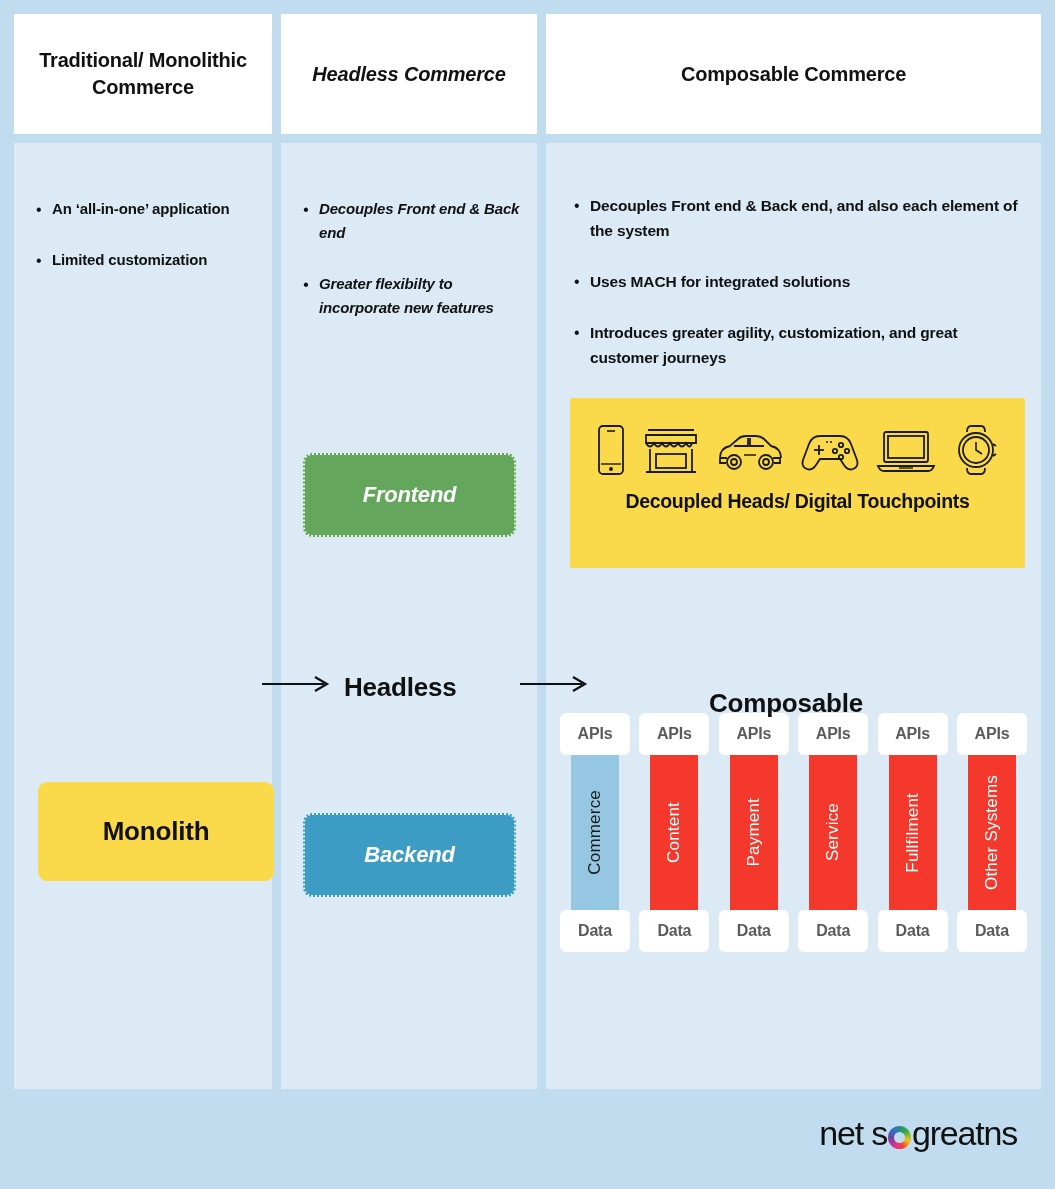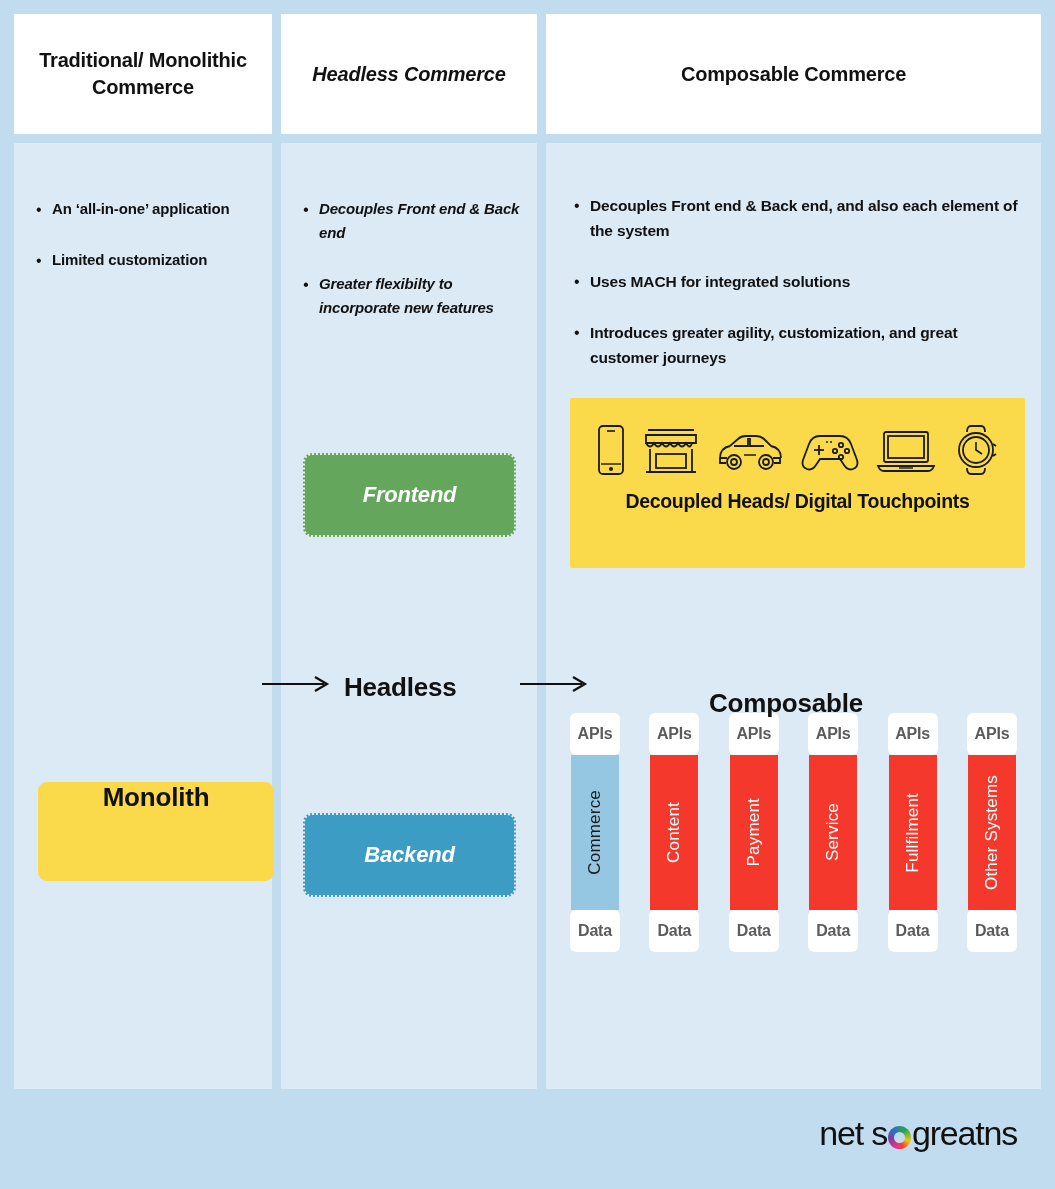--- a/index.html
+++ b/index.html
@@ -132,20 +132,21 @@
   
   #monolith-box {
     position: absolute;
     left: 24px;
     top: 639px;
     width: 236px;
     height: 99px;
     background: #fada4b;
     border-radius: 9px;
     display: flex;
+    align-items: center;
     justify-content: center;
     font-size: 26px;
     font-weight: bold;
     color: #111111;
     letter-spacing: -0.2px;
   }
 
   
   .mid-label {
     position: absolute;
@@ -175,21 +176,21 @@
     display: flex;
     justify-content: space-between;
   }
   .api-col {
     width: 70px;
     display: flex;
     flex-direction: column;
     align-items: center;
   }
   .api-cap, .api-foot {
-    width: 50px;
+    width: 70px;
     height: 42px;
     background: #ffffff;
     border-radius: 6px;
     display: flex;
     align-items: center;
     justify-content: center;
     font-size: 16px;
     font-weight: bold;
     color: #5b5b5b;
     letter-spacing: -0.2px;

